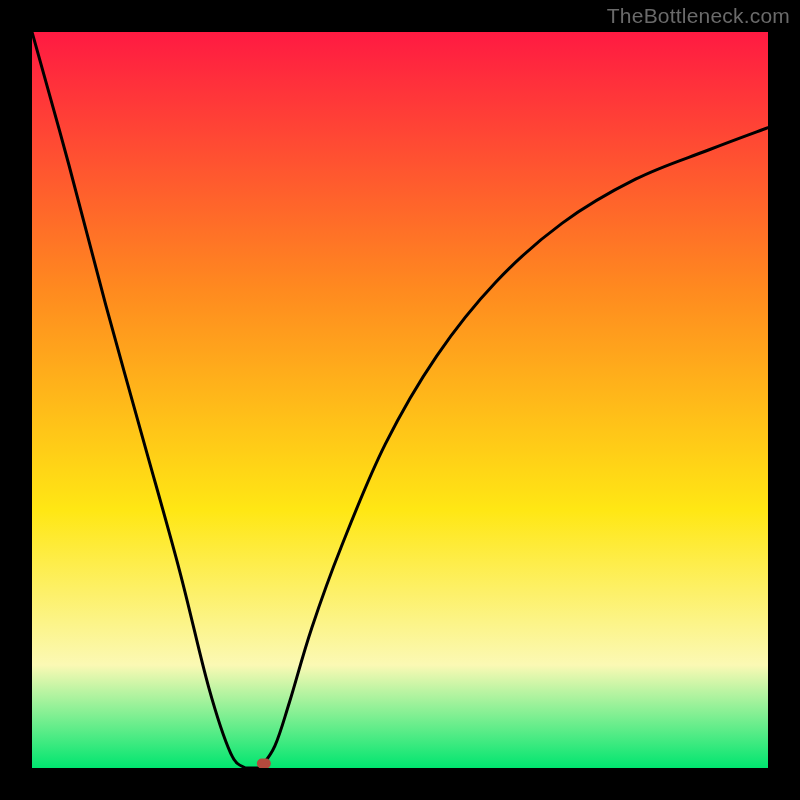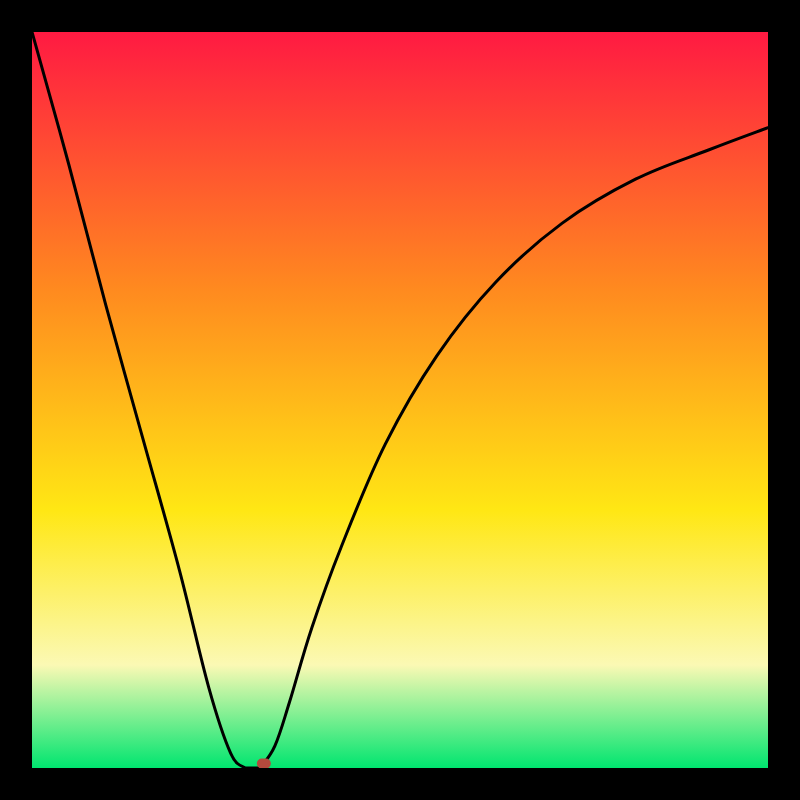--- a/index.html
+++ b/index.html
@@ -34,20 +34,21 @@
     height: 736px;
   }
   svg {
     display: block;
   }
 </style>
 </head>
 <body>
 
 <div class="outer">
+  <div class="watermark">TheBottleneck.com</div>
   <div class="plot">
     <svg id="svg" width="736" height="736" viewBox="0 0 736 736">
         <defs>
           <linearGradient id="bg" x1="0" y1="0" x2="0" y2="1">
             <stop offset="0%" stop-color="#ff1a42"></stop>
             <stop offset="35%" stop-color="#ff8a1f"></stop>
             <stop offset="65%" stop-color="#ffe714"></stop>
             <stop offset="86%" stop-color="#fbf9b4"></stop>
             <stop offset="100%" stop-color="#00e56f"></stop>
           </linearGradient>

